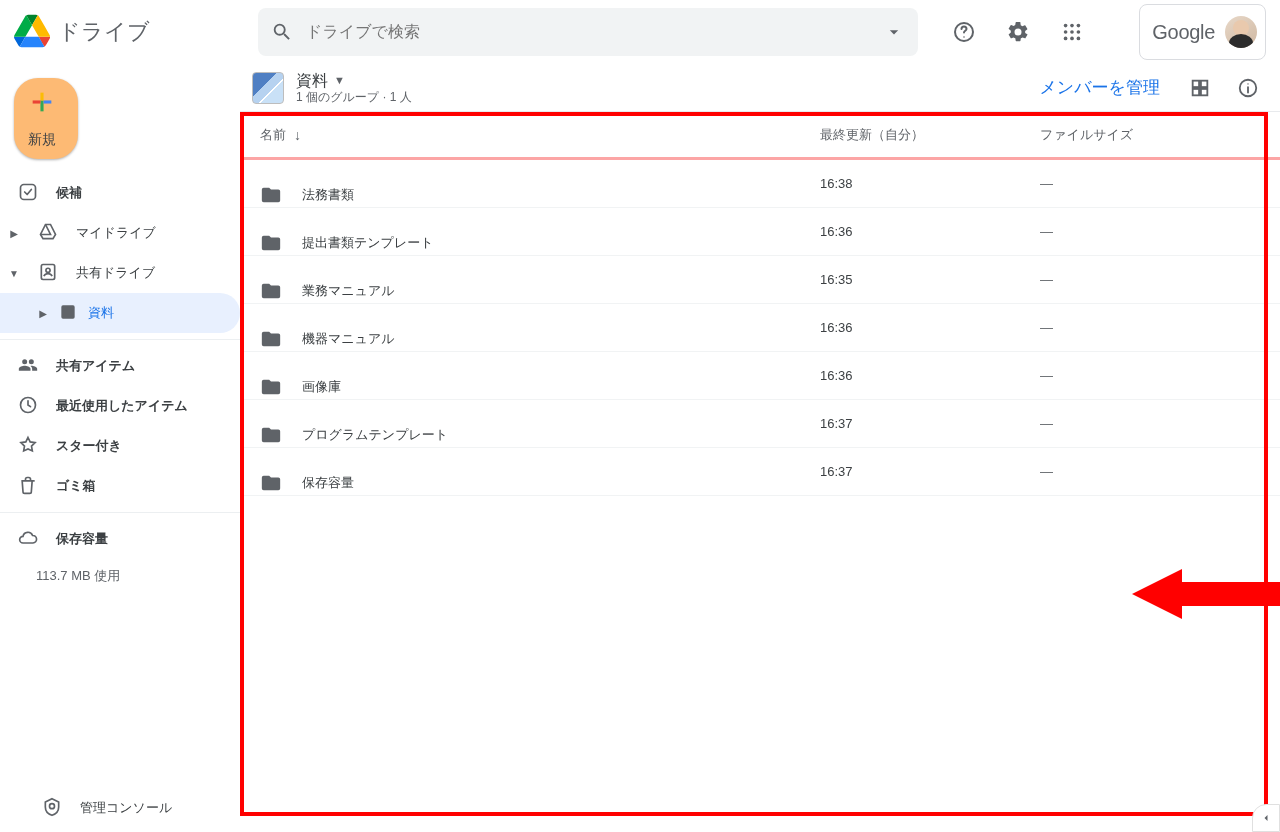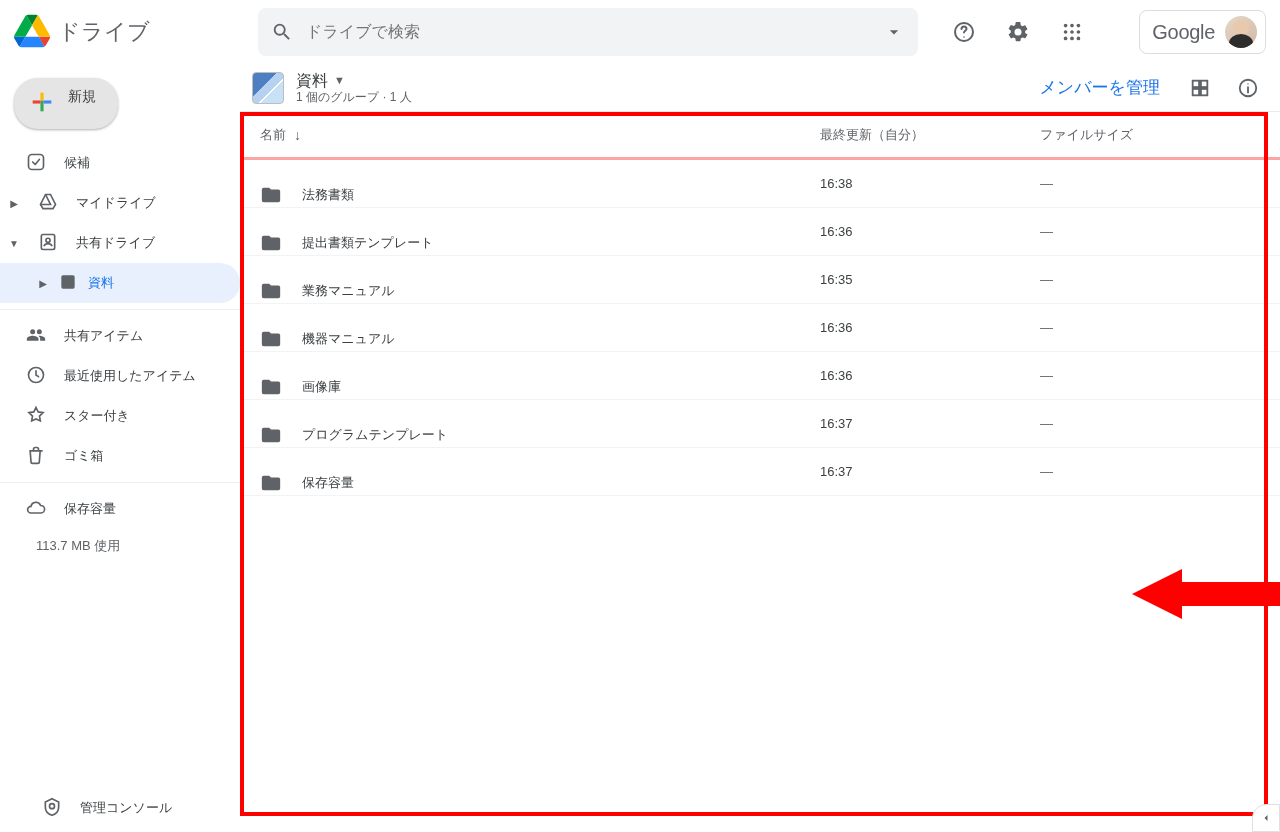--- a/index.html
+++ b/index.html
@@ -20,44 +20,44 @@
   .searchbar input {
     flex: 1; border: none; background: transparent; font-size: 16px; outline: none;
   }
   .header-right { display: flex; align-items: center; gap: 14px; margin-left: auto; margin-right: 4px; }
   .iconbtn {
     width: 40px; height: 40px; border-radius: 50%; display: flex; align-items: center; justify-content: center;
     color: #5f6368; cursor: pointer;
   }
   .account-chip {
     display: flex; align-items: center; gap: 10px; border: 1px solid #dadce0;
-    border-radius: 8px; padding: 4px 8px 4px 12px; height: 44px; cursor: pointer; margin-left: 33px;
+    border-radius: 8px; padding: 4px 8px 4px 12px; height: 56px; cursor: pointer; margin-left: 33px;
   }
   .google-word { font-size: 20px; font-weight: 500; color: #5f6368; letter-spacing: -0.3px; }
   .avatar { width: 32px; height: 32px; border-radius: 50%; background: linear-gradient(145deg,#e8d8c8,#cfb8a2); position:relative; overflow:hidden; }
   .avatar::before{ content:""; position:absolute; top:4px; left:8px; width:16px; height:16px; border-radius:50%; background:#e9c9ad; }
   .avatar::after{ content:""; position:absolute; bottom:-4px; left:4px; width:24px; height:18px; border-radius:50% 50% 0 0; background:#2c2c2c; }
 
   
   .body { display:flex; height: calc(832px - 64px); }
   .sidebar { width: 240px; padding-top: 10px; display:flex; flex-direction:column; }
   .new-btn {
     display:flex; align-items:flex-start; gap:12px; margin: 4px 0 14px 14px;
-    padding: 10px 22px 10px 14px; border-radius: 24px; background:#e5e5e5;
+    padding: 10px 22px 10px 14px; border-radius: 24px; background:#fdba74;
     box-shadow: 0 1px 3px rgba(0,0,0,0.2), 0 1px 2px rgba(0,0,0,0.12);
-    width: fit-content; cursor:pointer;
+    width: fit-content; cursor:pointer;flex-direction:column;
   }
   .new-btn span { font-size:14px; color:#3c4043; }
   .nav-item {
     display:flex; align-items:center; height: 40px; padding: 0 12px 0 26px;
     border-radius: 0 20px 20px 0; color:#5f6368; cursor:pointer; gap:18px;
     position:relative;
   }
   .nav-item .lbl { color:#3c4043; font-size:13px; }
-  .nav-item.indent0 { padding-left: 26px; }
+  .nav-item.indent0 { padding-left: 18px; font-weight: bold; }
   .nav-item.expandable { padding-left: 8px; }
   .tri { width:12px; text-align:center; font-size:10px; color:#5f6368; }
   .nav-sep { height:1px; background:#eceff1; margin: 6px 0 6px 0; }
   .storage-text { padding-left:36px; margin-top:8px; font-size:13px; color:#5f6368; }
   .admin-link {
     margin-top:auto; display:flex; align-items:center; gap:18px; height:48px; padding-left:42px;
     color:#5f6368; cursor:pointer;
   }
   .admin-link .lbl{ font-size:13px; color:#3c4043; }
   .sub-item {

